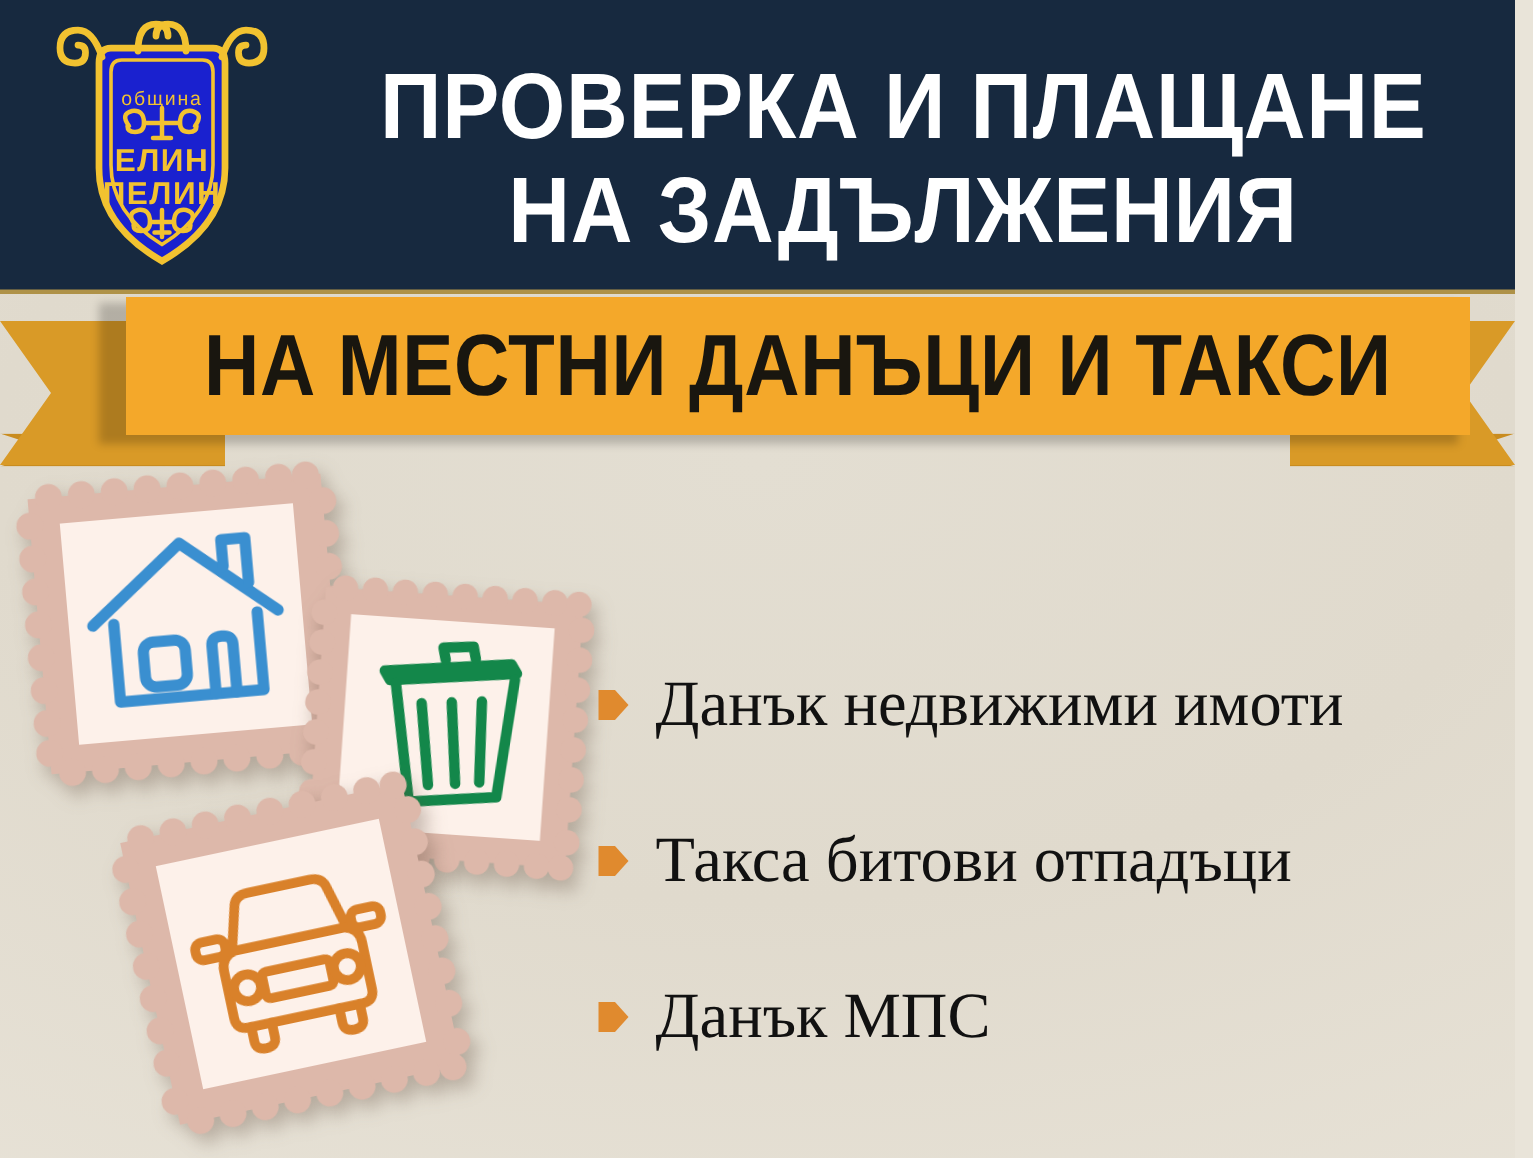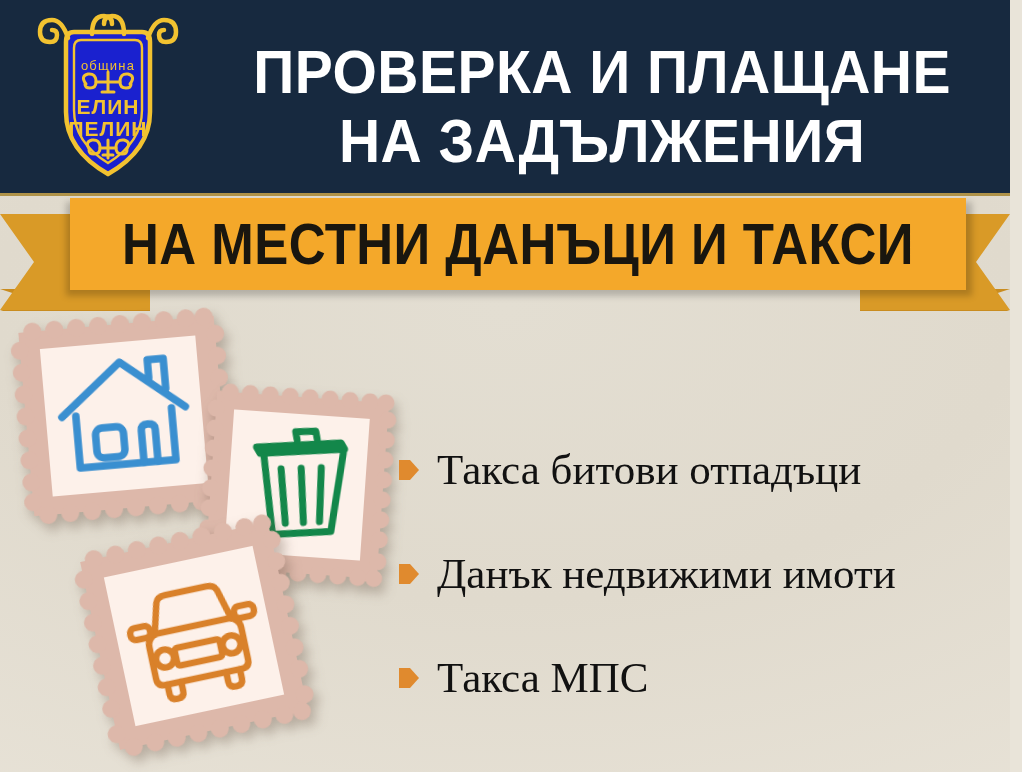--- a/index.html
+++ b/index.html
@@ -52,21 +52,21 @@
   .tail-fold{
     position:absolute;top:289px;height:22px;background:#c98c1f;z-index:2;
   }
   .fold-left{left:0;width:150px;clip-path:polygon(0 0,150px 0,150px 22px,0 22px,34px 11px);}
   .fold-right{right:0;width:150px;clip-path:polygon(0 0,150px 0,116px 11px,150px 22px,0 22px);}
   .ribbon-shadow{
     position:absolute;left:66px;top:202px;width:906px;height:94px;
     background:rgba(0,0,0,.20);filter:blur(3px);z-index:3;
   }
   .ribbon-main{
-    position:absolute;left:70px;top:198px;width:896px;height:92px;
+    position:absolute;left:84px;top:198px;width:896px;height:92px;
     background:#f4a82a;z-index:4;
     display:flex;align-items:center;justify-content:center;text-align:center;
   }
   .ribbon-text{
     color:#19160f;font-weight:bold;
     font-family:"Liberation Sans",sans-serif;
     font-size:58px;line-height:58px;letter-spacing:0.5px;
     transform:scaleX(.88);transform-origin:center;white-space:nowrap;
   }
   
@@ -322,31 +322,31 @@
       </g>
     </svg>
   </div>
 
   <div class="bullets">
 
     <div class="bullet-row">
       <svg class="bullet-mark" viewBox="0 0 22 26">
         <path d="M1 3 L12 3 L21 13 L12 23 L1 23 Z" fill="#e08a2e"></path>
       </svg>
-      <span class="bullet-label">Такса битови отпадъци</span>
+      <span class="bullet-label">Данък недвижими имоти</span>
     </div>
 
     <div class="bullet-row">
       <svg class="bullet-mark" viewBox="0 0 22 26">
         <path d="M1 3 L12 3 L21 13 L12 23 L1 23 Z" fill="#e08a2e"></path>
       </svg>
-      <span class="bullet-label">Данък недвижими имоти</span>
+      <span class="bullet-label">Такса битови отпадъци</span>
     </div>
 
     <div class="bullet-row">
       <svg class="bullet-mark" viewBox="0 0 22 26">
         <path d="M1 3 L12 3 L21 13 L12 23 L1 23 Z" fill="#e08a2e"></path>
       </svg>
-      <span class="bullet-label">Такса МПС</span>
+      <span class="bullet-label">Данък МПС</span>
     </div>
 
   </div>
 </div>
 
 </body></html>

